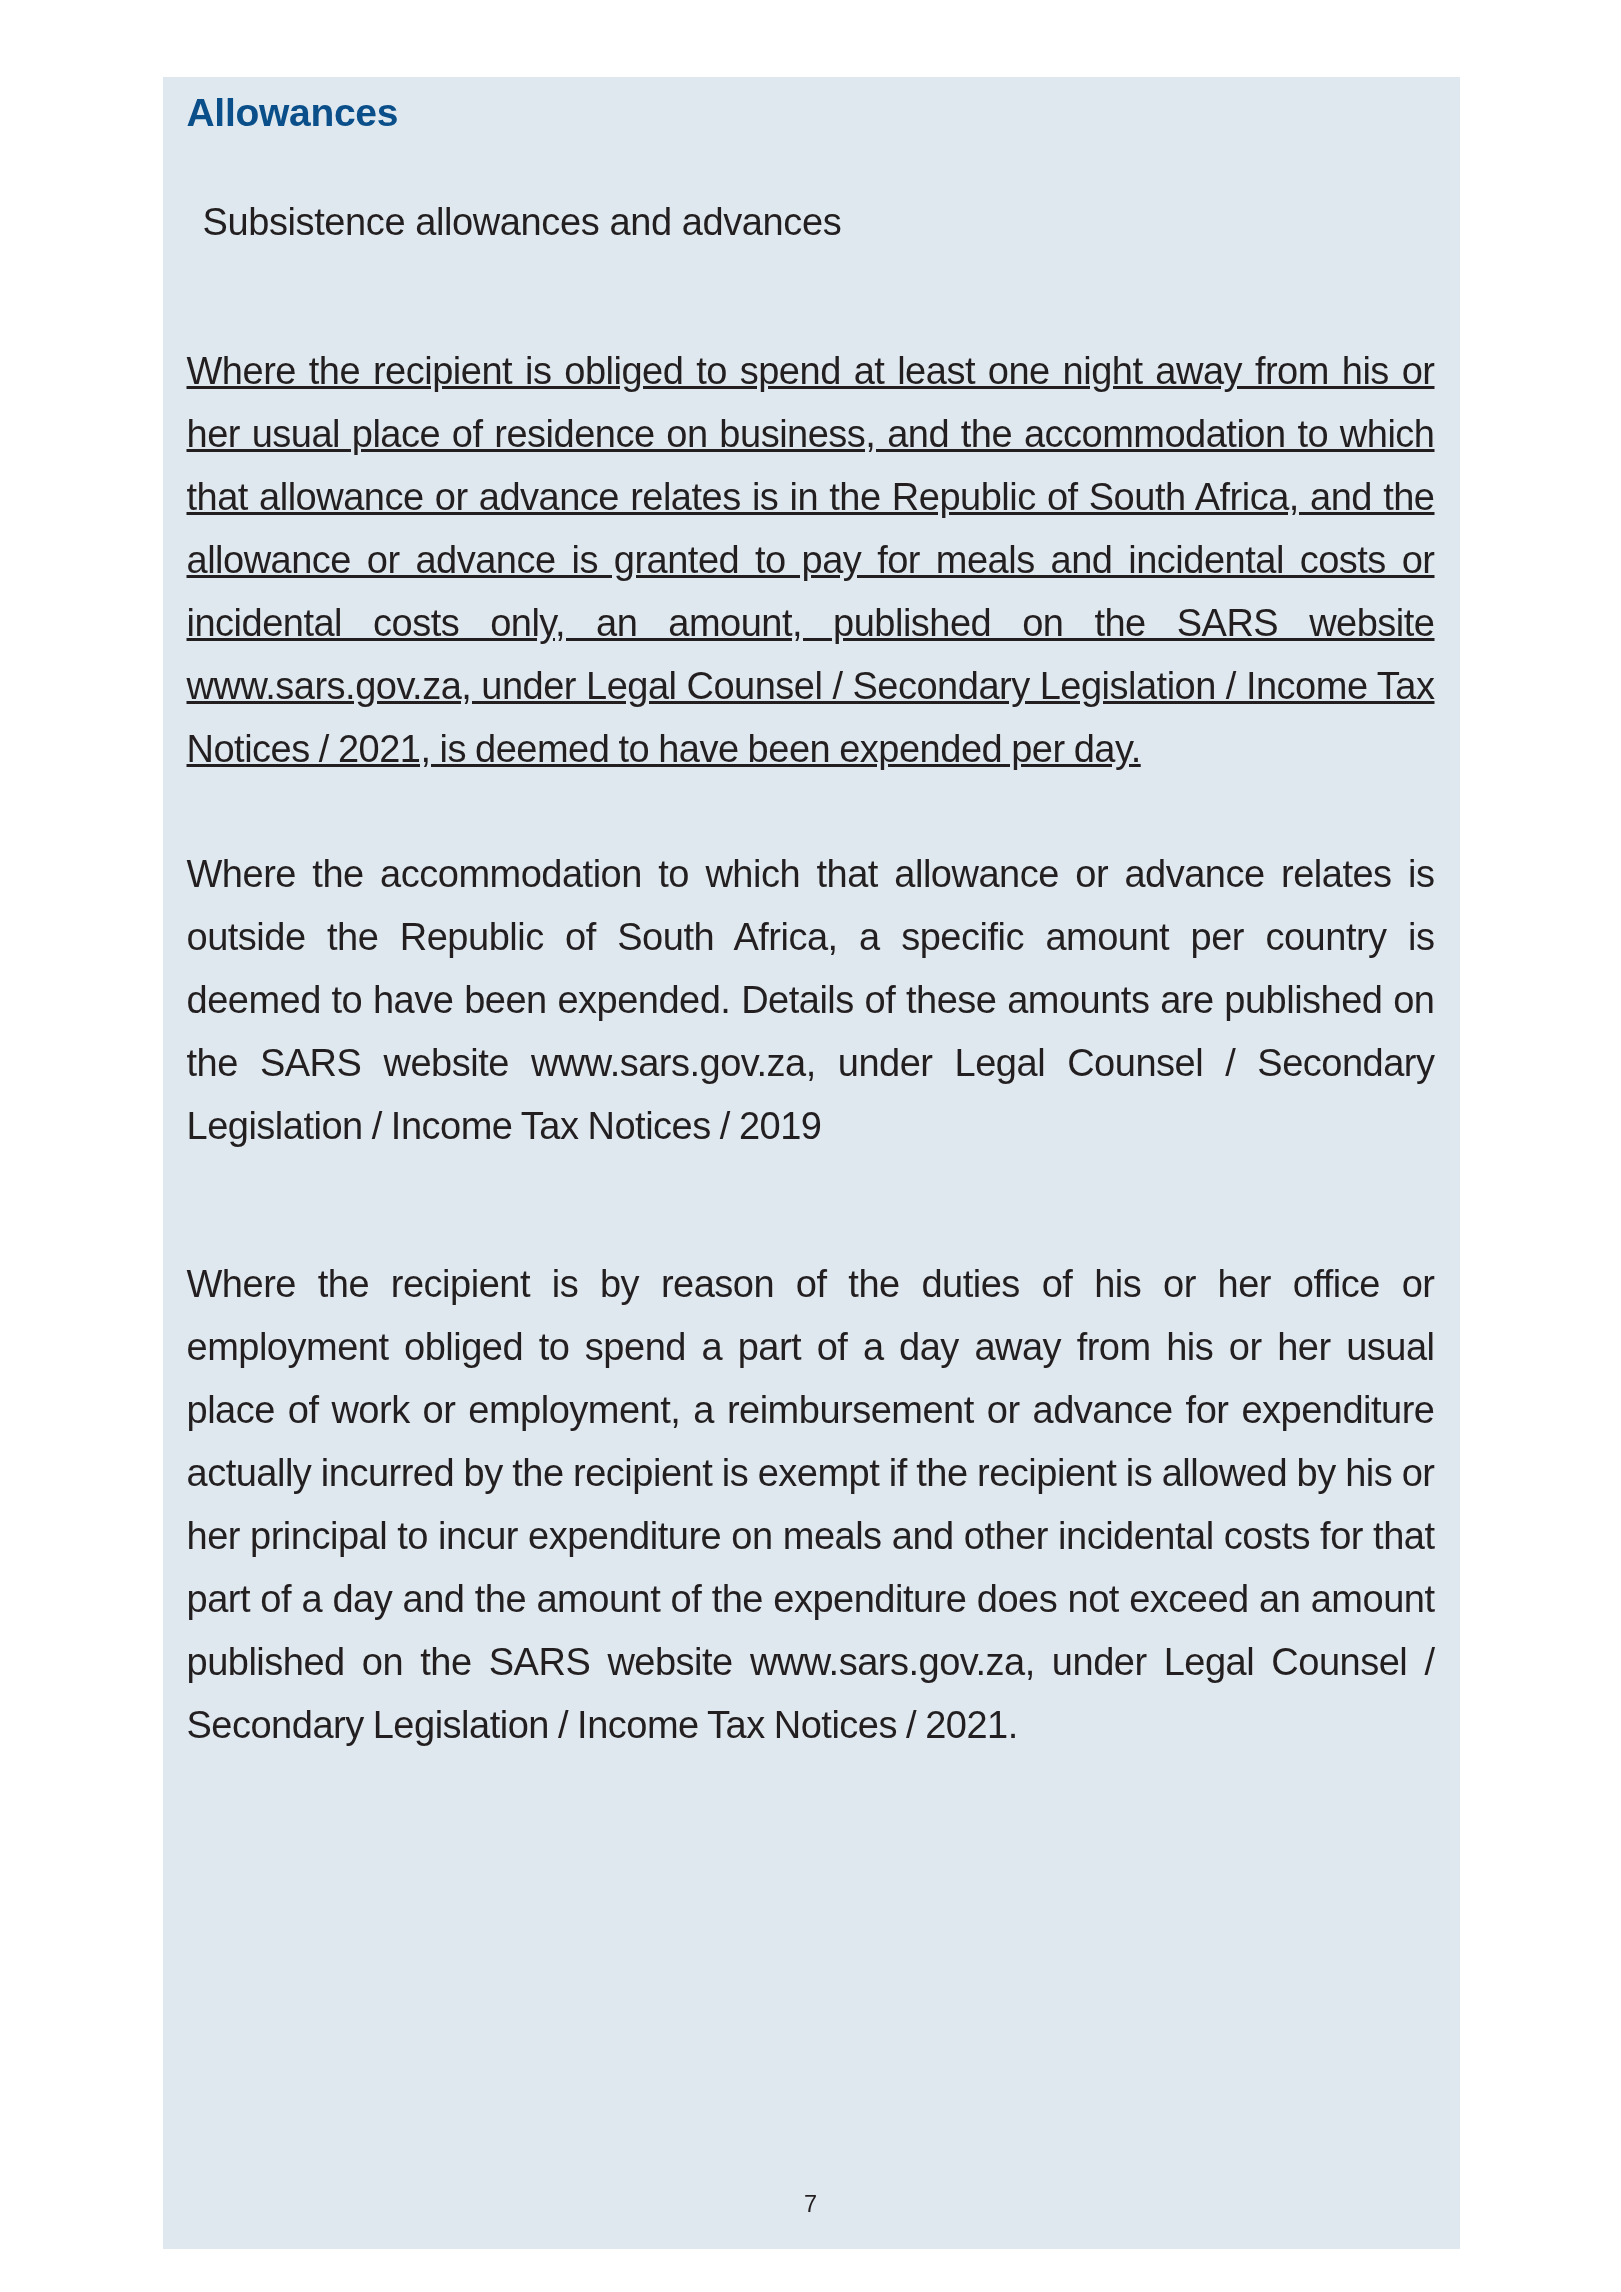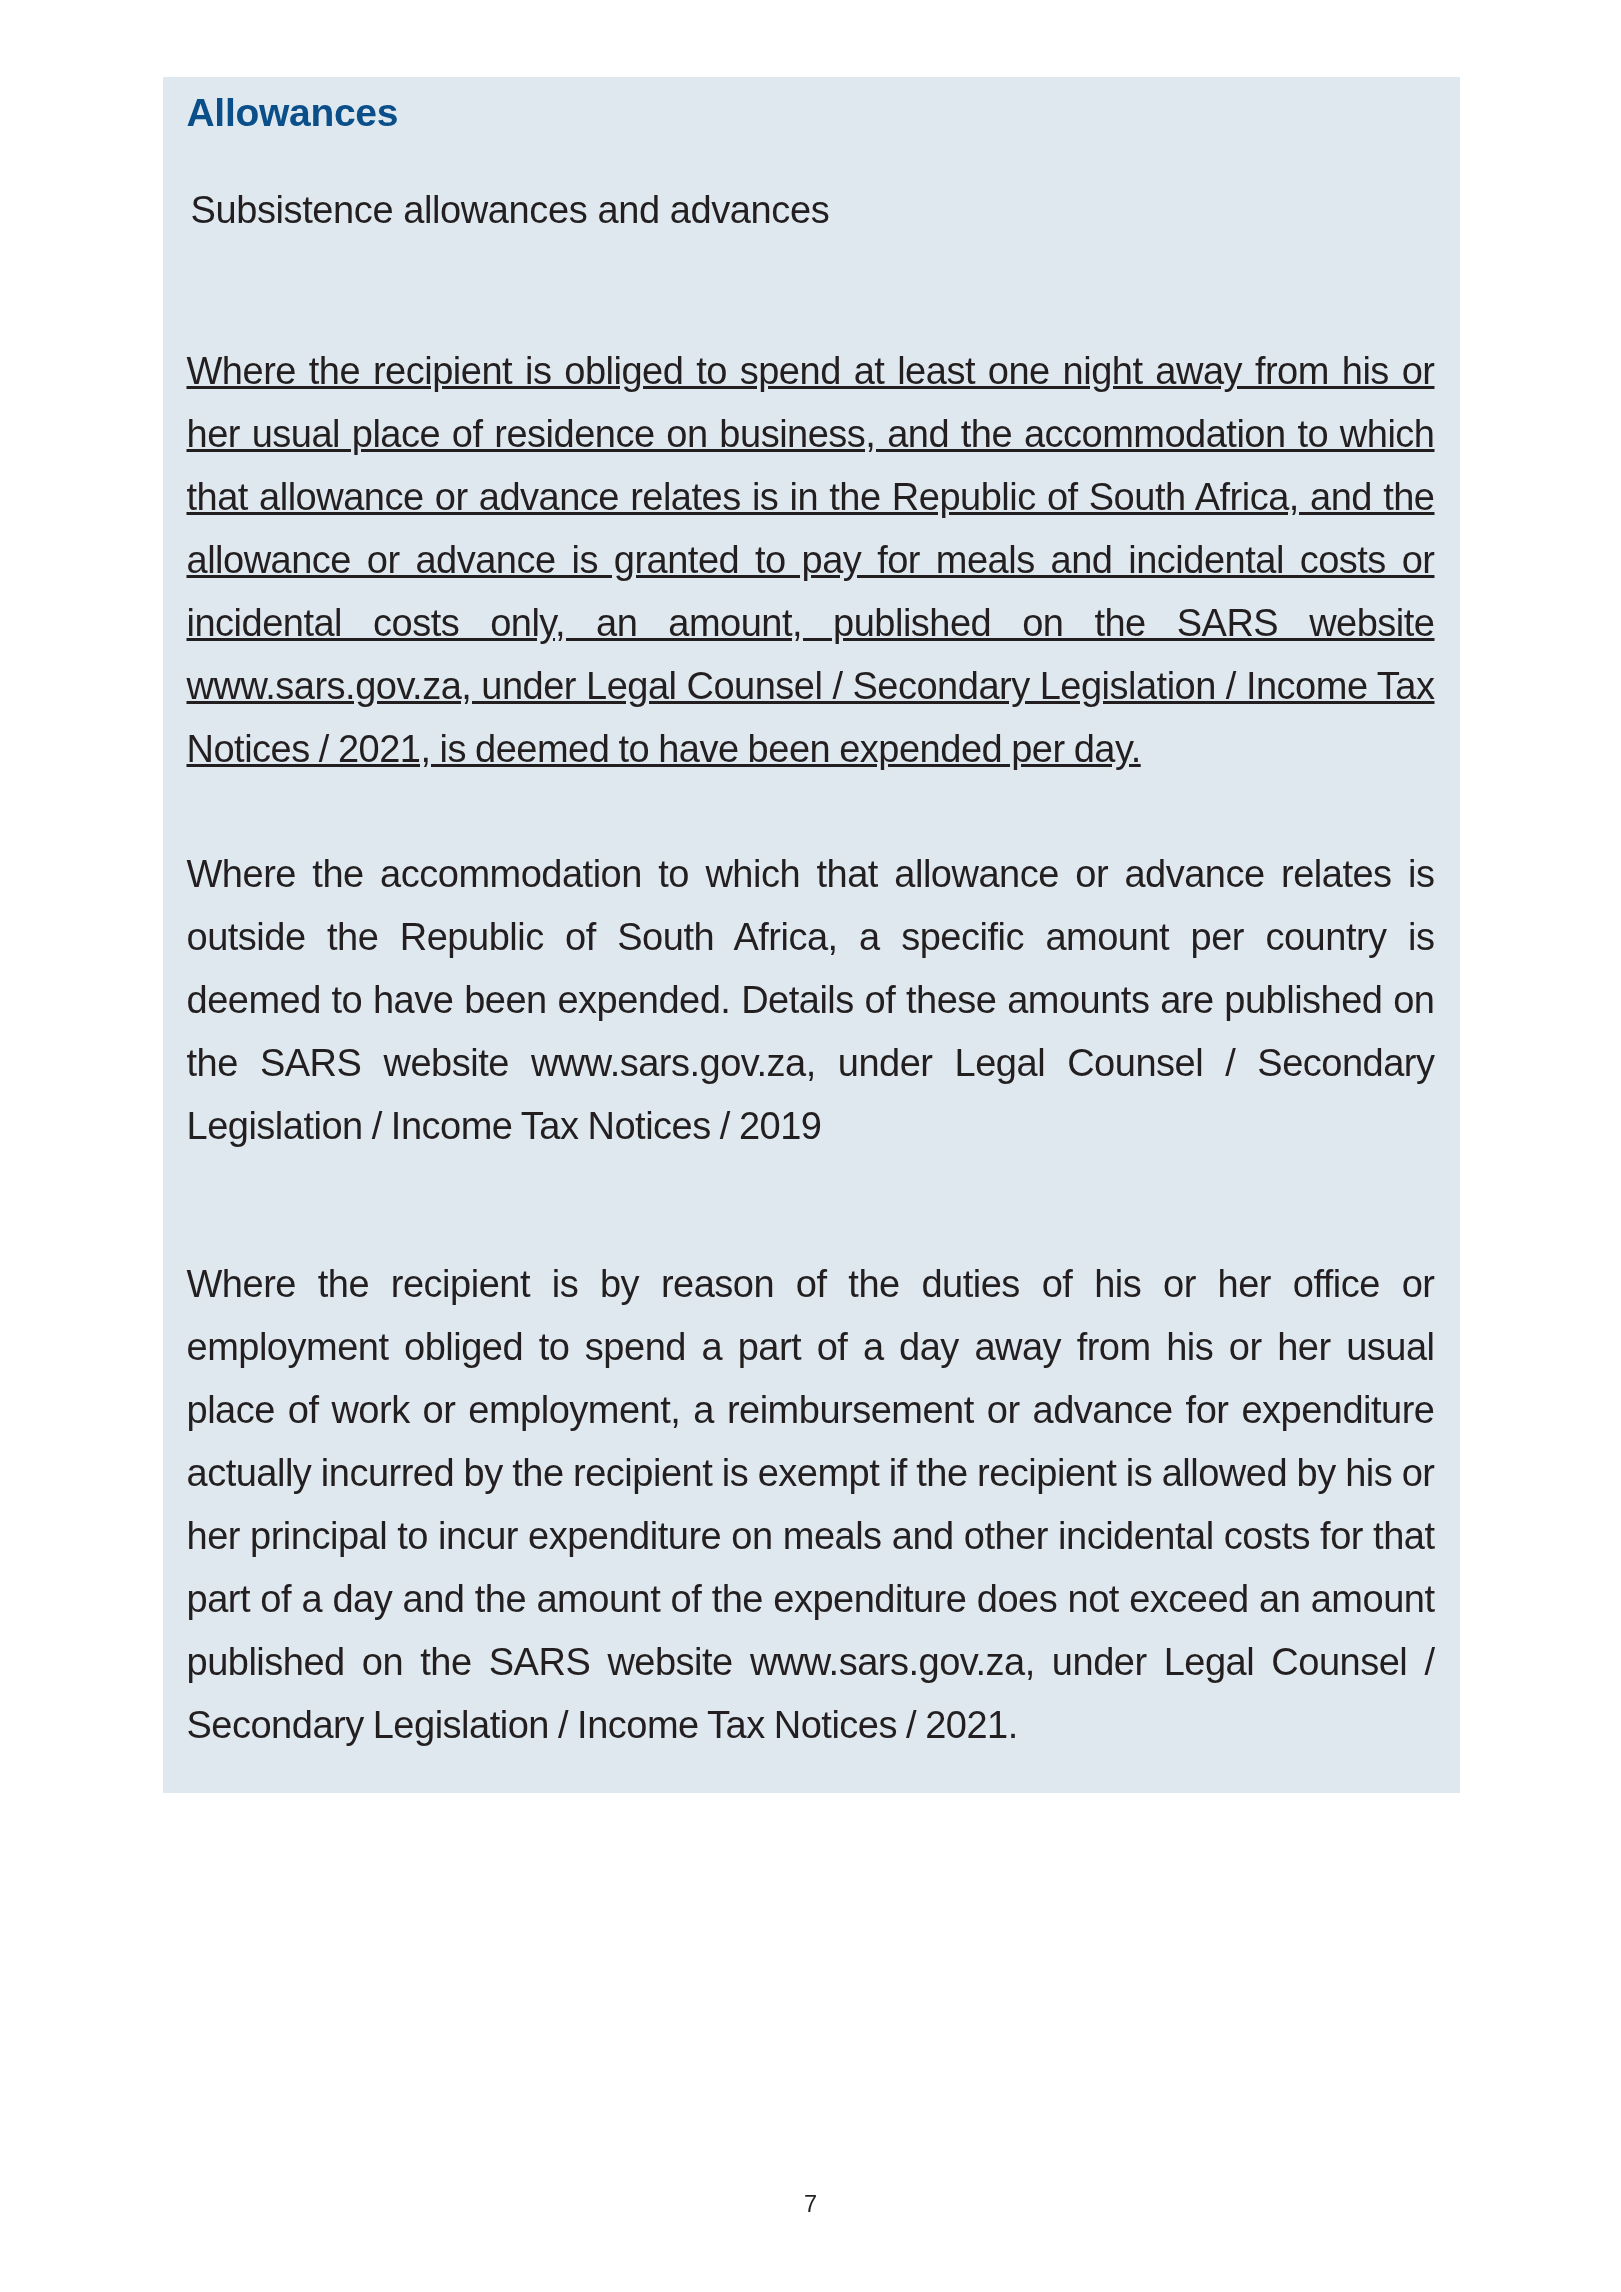--- a/index.html
+++ b/index.html
@@ -1,28 +1,28 @@
 <!DOCTYPE html>
 <html><head>
   <meta charset="utf-8">
   <style>
     html, body { margin: 0; padding: 0; background: #ffffff; }
     body { width: 1621px; height: 2293px; position: relative; overflow: hidden; }
     .box {
-      position: absolute; left: 163px; top: 77px; width: 1297px; height: 1716px;
+      position: absolute; left: 163px; top: 77px; width: 1297px; height: 2172px;
       background: #dfe8ee; box-sizing: border-box; padding: 0 25.5px 0 23.5px;
     }
     .title {
       position: absolute; left: 23.5px; top: 13.7px;
       font-family: "Liberation Sans", sans-serif; font-weight: bold; font-size: 39px;
       color: #0b4f8a; margin: 0; letter-spacing: -0.3px;
     }
     .subhead {
       position: absolute; left: 23.5px; top: 108px;
-      font-family: "Liberation Sans", sans-serif; font-size: 38px; color: #231f20; margin: 4px;
+      font-family: "Liberation Sans", sans-serif; font-size: 38px; color: #231f20; margin: 16px;
       letter-spacing: -0.4px;
     }
     .para {
       position: absolute; left: 23.5px; width: 1248px;
       font-family: "Liberation Sans", sans-serif; font-size: 38px; line-height: 63px;
       color: #231f20; margin: 0; text-align: justify; text-align-last: left;
       letter-spacing: -0.5px; word-spacing: -1px;
     }
     .p1 { top: 263px; text-decoration: underline; }
     .p2 { top: 766px; }

